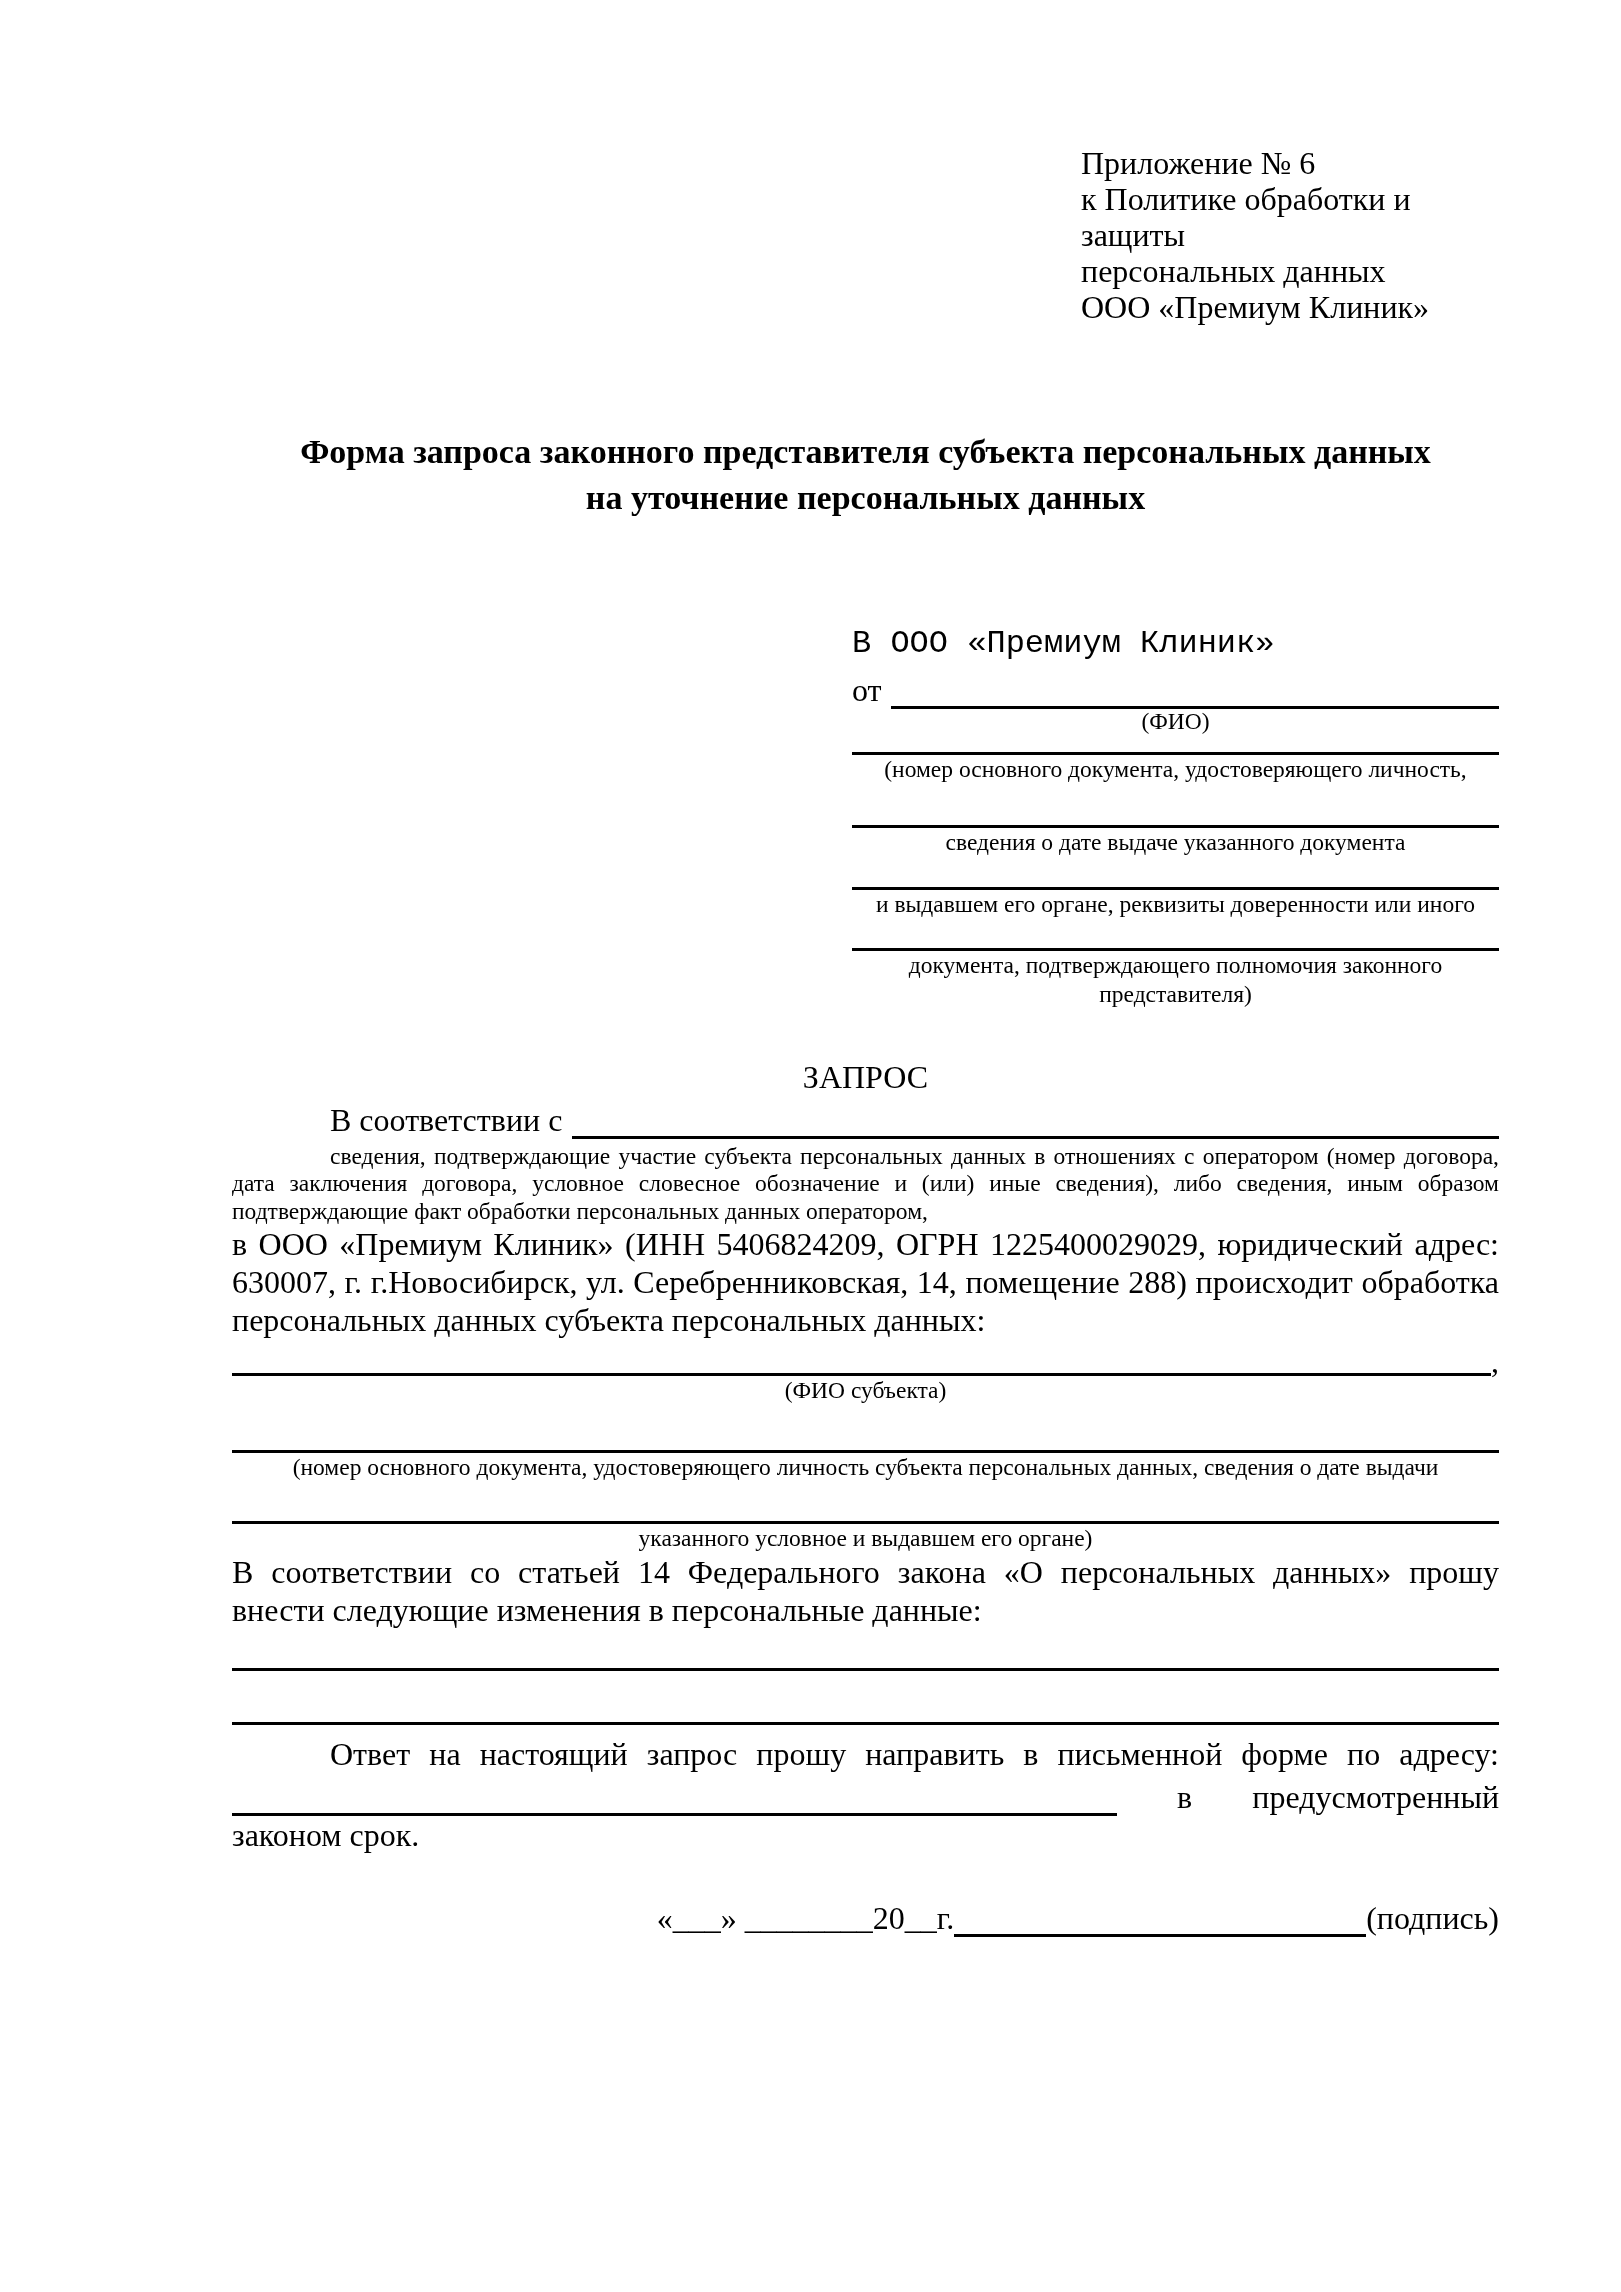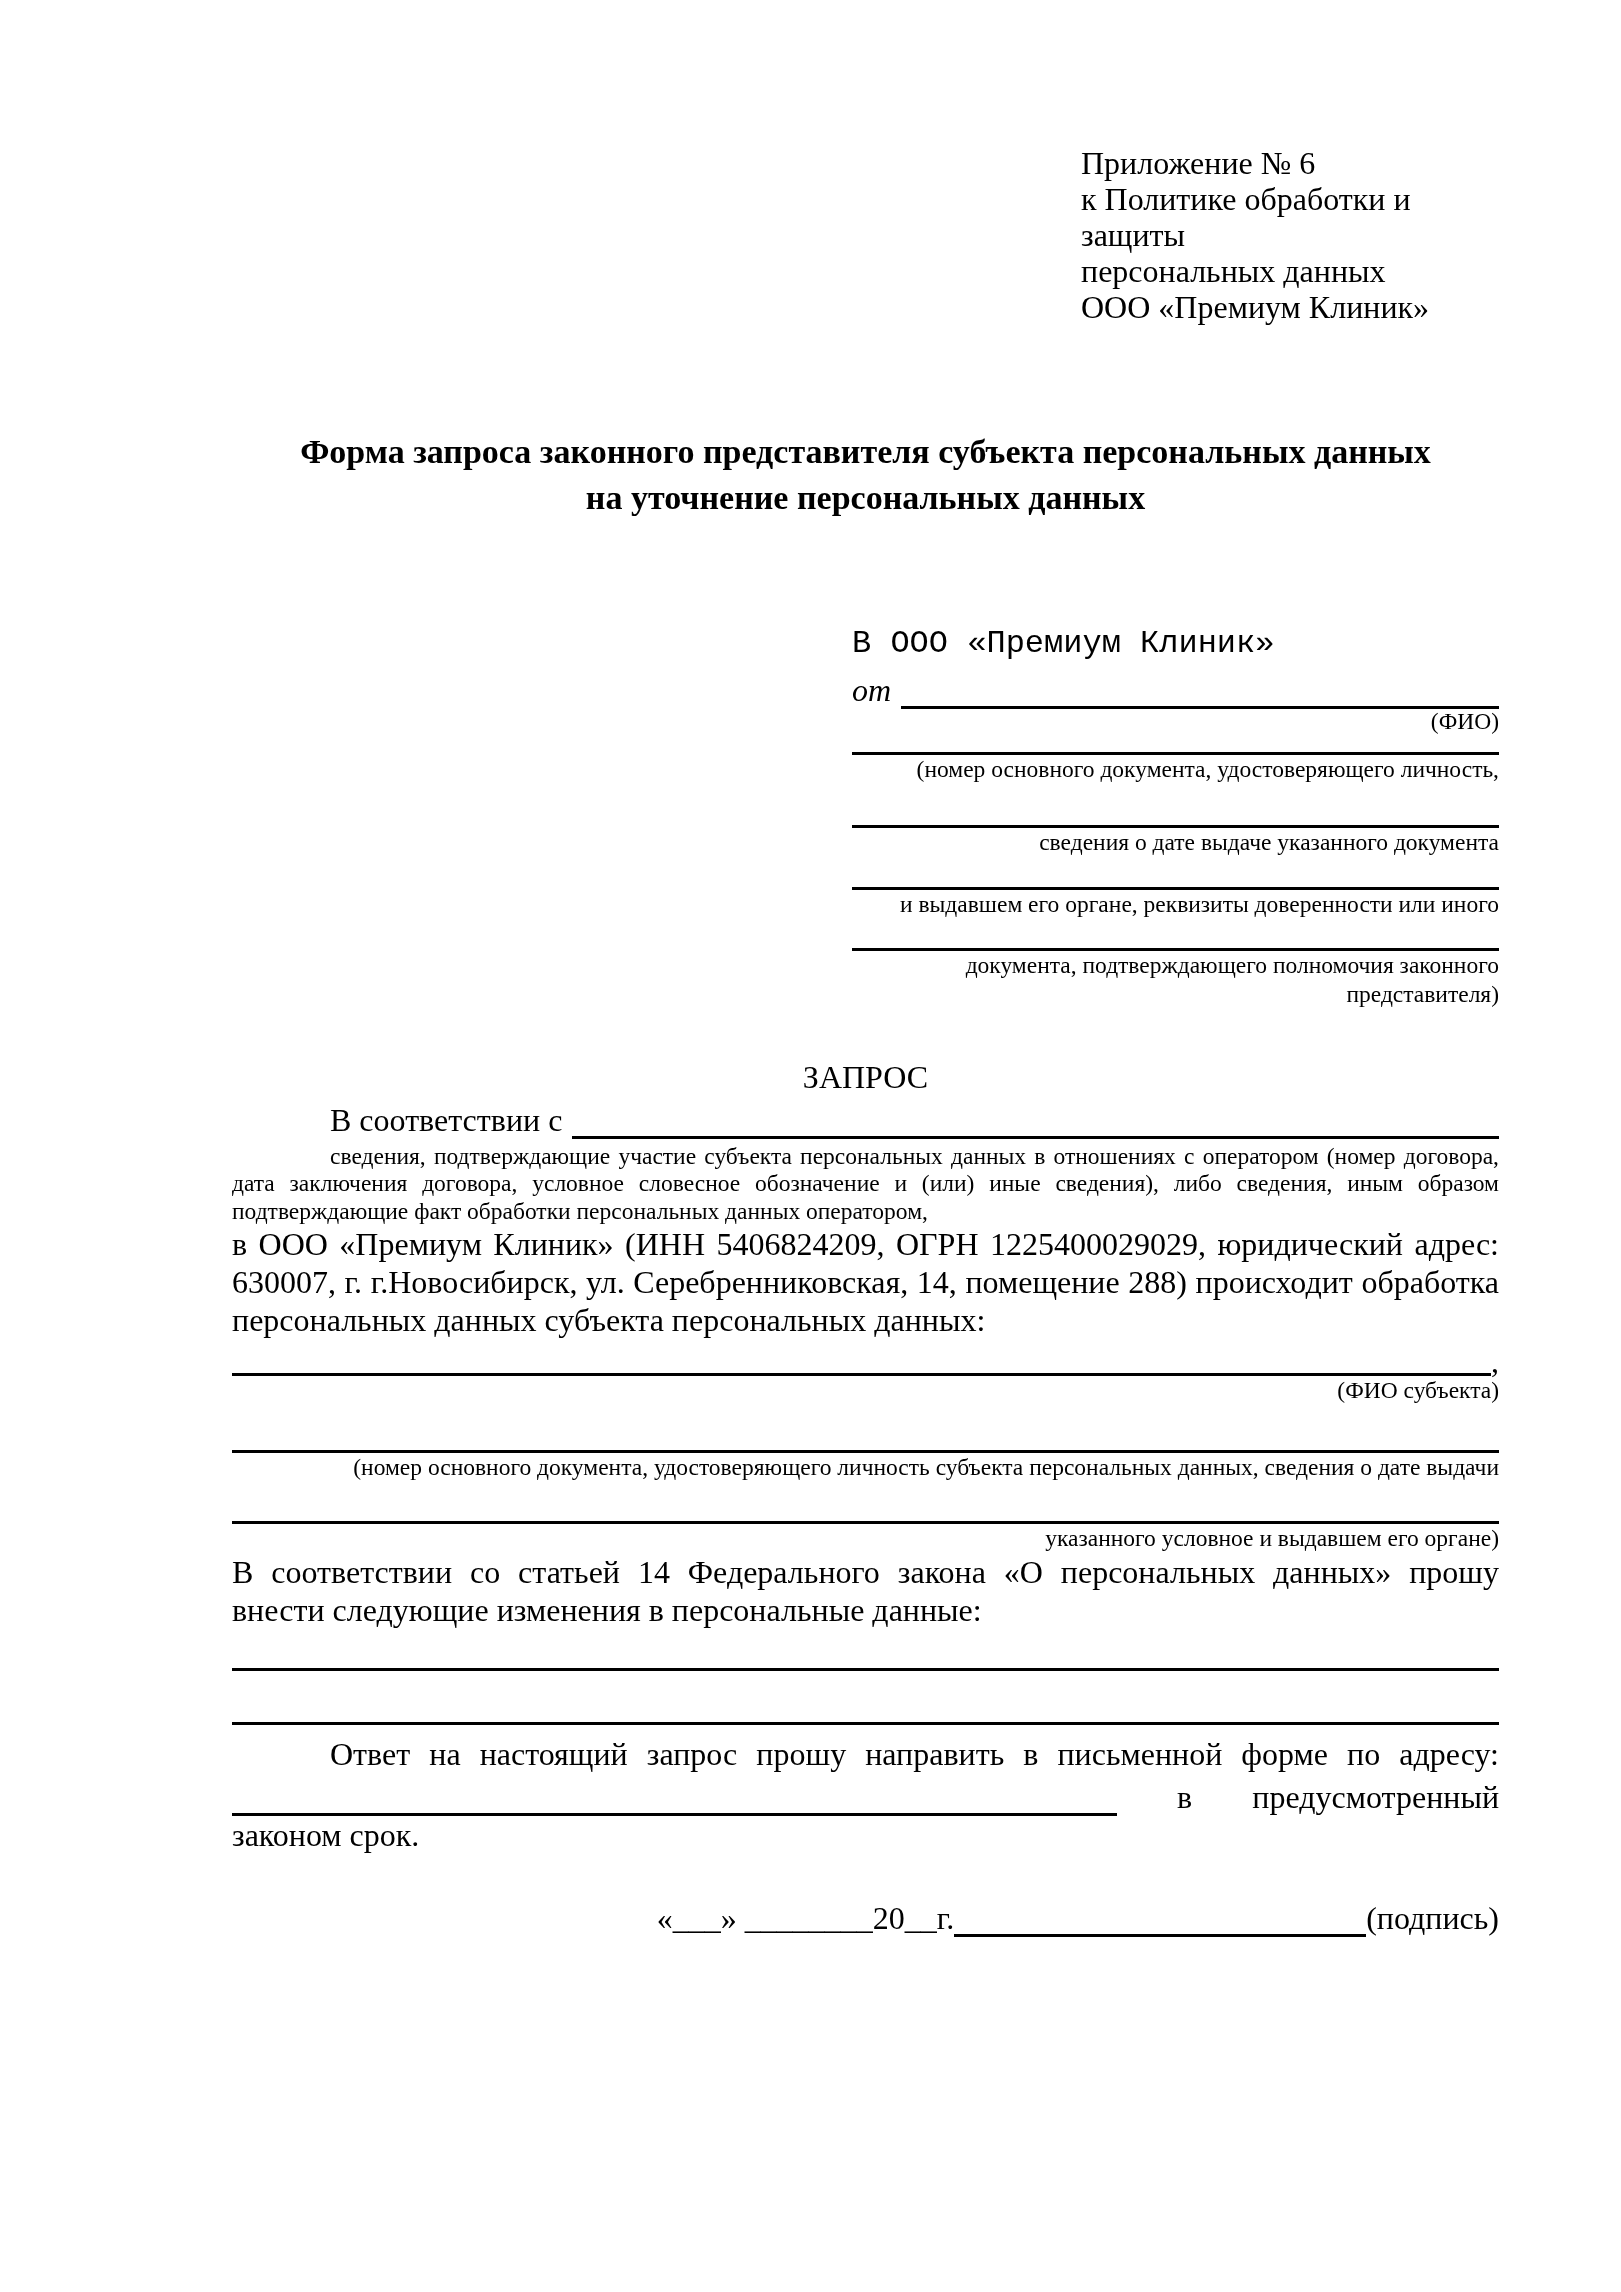--- a/index.html
+++ b/index.html
@@ -15,23 +15,23 @@
     font-size:32px;
     line-height:38px;
   }
   
   .appendix{margin-left:849px;line-height:36px;}
   
   .doc-title{margin-top:104px;text-align:center;font-weight:bold;font-size:34px;line-height:46px;}
   
   .addressee{margin-top:104px;margin-left:620px;width:647px;}
   .addr-org{height:39px;font-family:Liberation Mono, monospace;}
-  .from-row{display:flex;align-items:flex-end;height:45px;font-style:italic;}
+  .from-row{display:flex;align-items:flex-end;height:45px;}
   .from-row .uline{flex:1;margin-left:9.8px;border-bottom:3.9px solid #000;height:35px;}
-  .cap{font-size:23.5px;line-height:29px;text-align:right;}
+  .cap{font-size:23.5px;line-height:29px;text-align:center;}
   .cap-fio{line-height:25.5px;}
   .addr-line{border-bottom:3.9px solid #000;}
   .h18{height:17.6px}.h42{height:41px}.h31{height:30px}.h30{height:29px}
   
   .zapros{margin-top:49px;text-align:center;height:39px;}
   .according-row{display:flex;align-items:flex-end;height:39px;margin-top:3px;}
   .according-row .lbl{margin-left:98px;white-space:nowrap;}
   .according-row .uline{flex:1;margin-left:9.8px;border-bottom:3.9px solid #000;height:33px;}
   .footnote{font-size:23.5px;line-height:27.4px;text-align:justify;text-indent:98px;margin-top:3.9px;}
   .par{ text-align:justify;}

